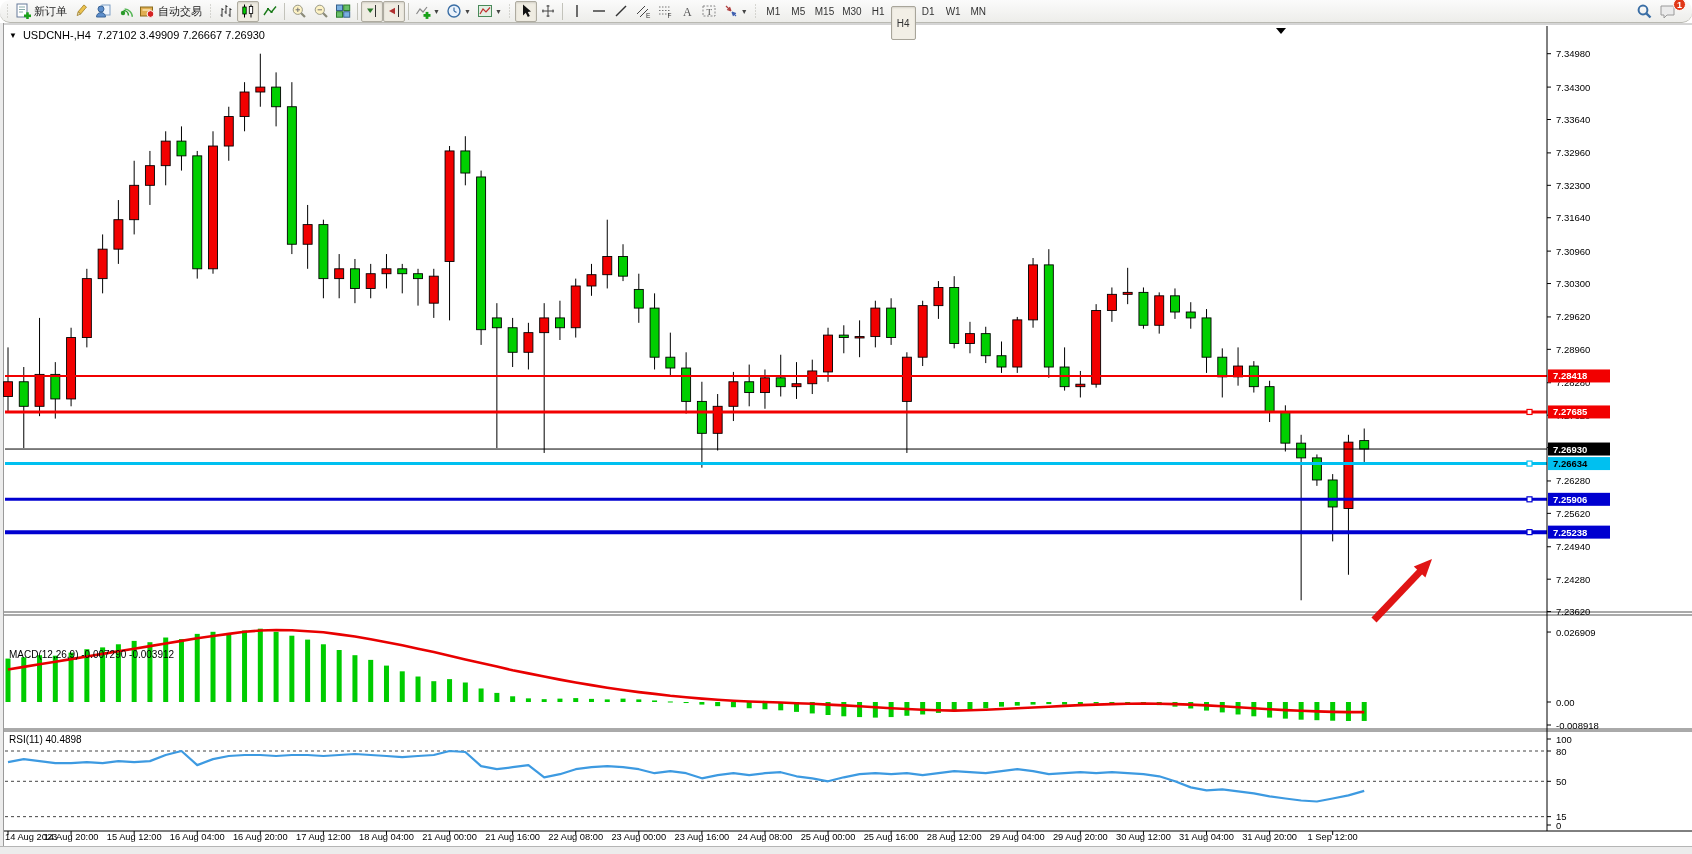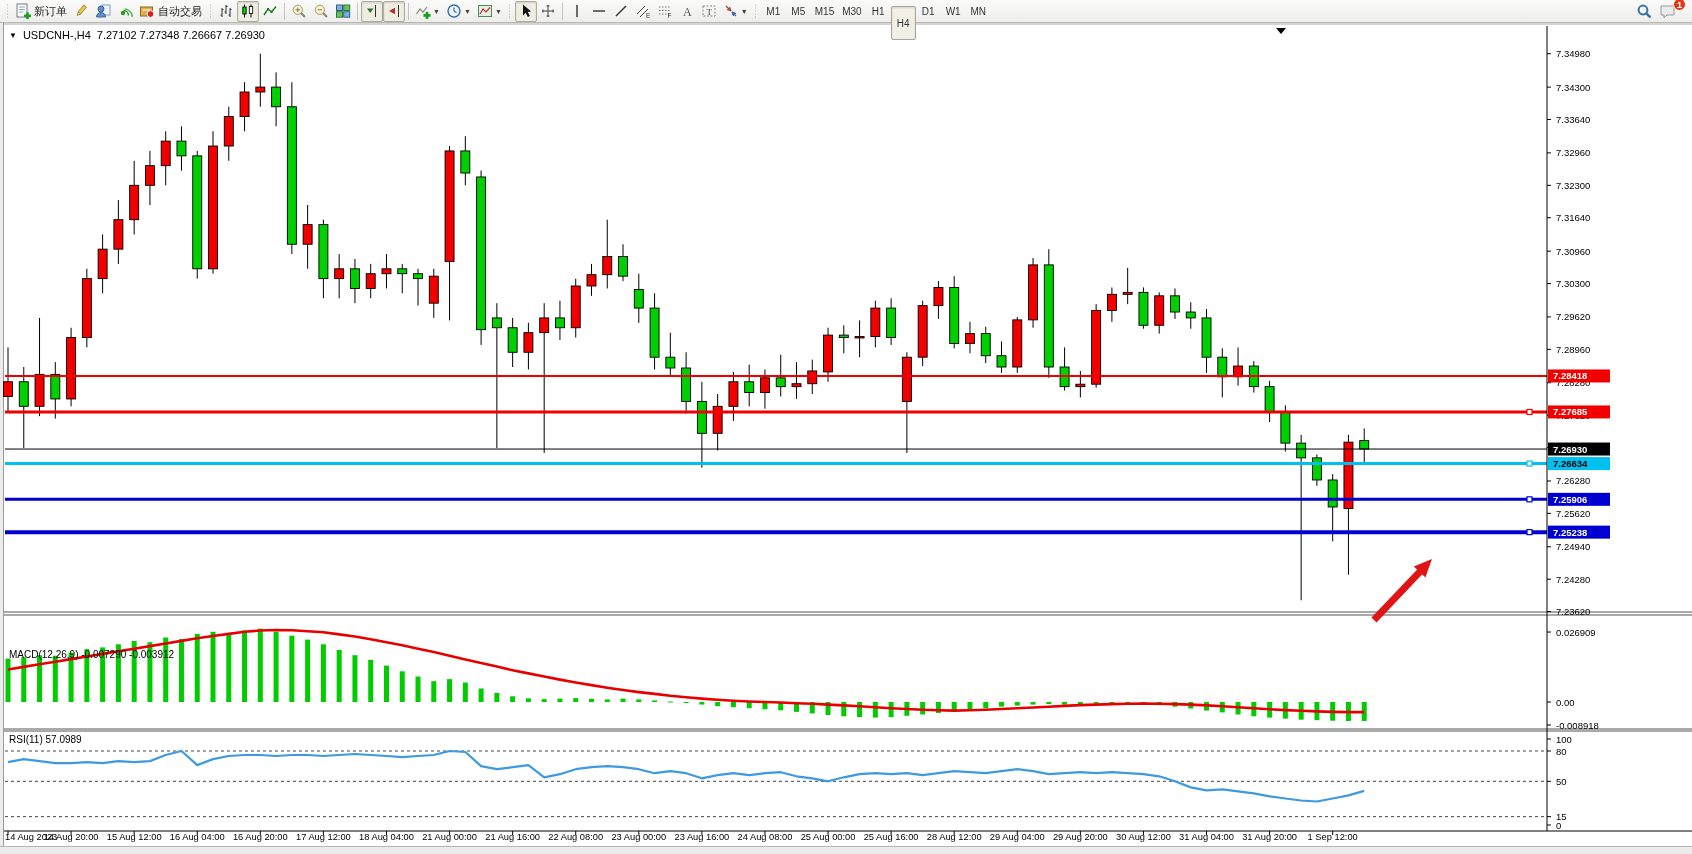--- a/index.html
+++ b/index.html
@@ -2,21 +2,21 @@
 <html><head>
 <meta charset="utf-8">
 <style>
   html,body{margin:0;padding:0;background:#fff;}
   *{box-sizing:border-box;}
   .app{position:relative;width:1692px;height:854px;overflow:hidden;
        font-family:"Liberation Sans","DejaVu Sans",sans-serif;background:#fff;}
   
   .toolbar{position:absolute;left:0;top:0;width:1692px;height:23px;
     background:linear-gradient(#fbfbfb,#ededea);border-bottom:1px solid #b9b9b2;
-    display:flex;align-items:center;padding:0 2px;z-index:30;}
+    display:flex;align-items:center;padding:0 2px;z-index:30;border-radius:10px;}
   .grip{width:4px;height:16px;margin:0 3px;
     background-image:radial-gradient(circle,#b5b5ae 35%,transparent 36%);
     background-size:3px 3px;background-repeat:repeat-y;background-position:center;}
   .tbtn{height:21px;min-width:22px;display:flex;align-items:center;justify-content:center;
     padding:0 2px;border:1px solid transparent;border-radius:2px;color:#333;}
   .tbtn.pressed{background:#efece2;border:1px solid #aeaba0;box-shadow:inset 0 1px 2px rgba(0,0,0,.12);}
   .tbtn .lbl{font-size:11px;margin-left:3px;color:#222;white-space:nowrap;}
   .caret{font-size:7px;color:#444;margin-left:2px;}
   .sep{width:1px;height:17px;background:#c3c3bb;margin:0 3px;}
   .tf{font-size:10px;color:#333;height:20px;min-width:25px;display:flex;align-items:center;
@@ -708,27 +708,27 @@
           <text x="1553" y="512.6296200000024" text-anchor="start" font-size="9.5" fill="#ffffff" font-family="&quot;Liberation Sans&quot;,&quot;DejaVu Sans&quot;,sans-serif" font-weight="bold">7.25238</text>
         </g>
         <line x1="1374" y1="597" x2="1422.3531371995182" y2="546.1458384625757" stroke="#e01414" stroke-width="7"></line>
         <polygon points="1432,536 1425.3945126637095,554.5571424807298 1413.7992687064802,543.5321564230363" fill="#e01414"></polygon>
         <path d="M1276 5 h10 l-5 6 z" fill="#000"></path>
       </svg>
 
     <div class="chart-title">
       <span class="tri">▼</span>
       <span>USDCNH-,H4</span>
-      <span>7.27102 7.27348 7.26667 7.26930</span>
+      <span>7.27102 3.49909 7.26667 7.26930</span>
     </div>
 
     <div class="ind-label" style="top:598px;margin-top:28px;">
       <span>MACD(12,26,9)</span>
       <span>-0.007290 -0.003912</span>
     </div>
     <div class="ind-label" style="top:711px;">
       <span>RSI(11)</span>
-      <span>57.0989</span>
+      <span>40.4898</span>
     </div>
 
     <div class="bottom-strip"></div>
   </div>
 </div>
 
 </body></html>

